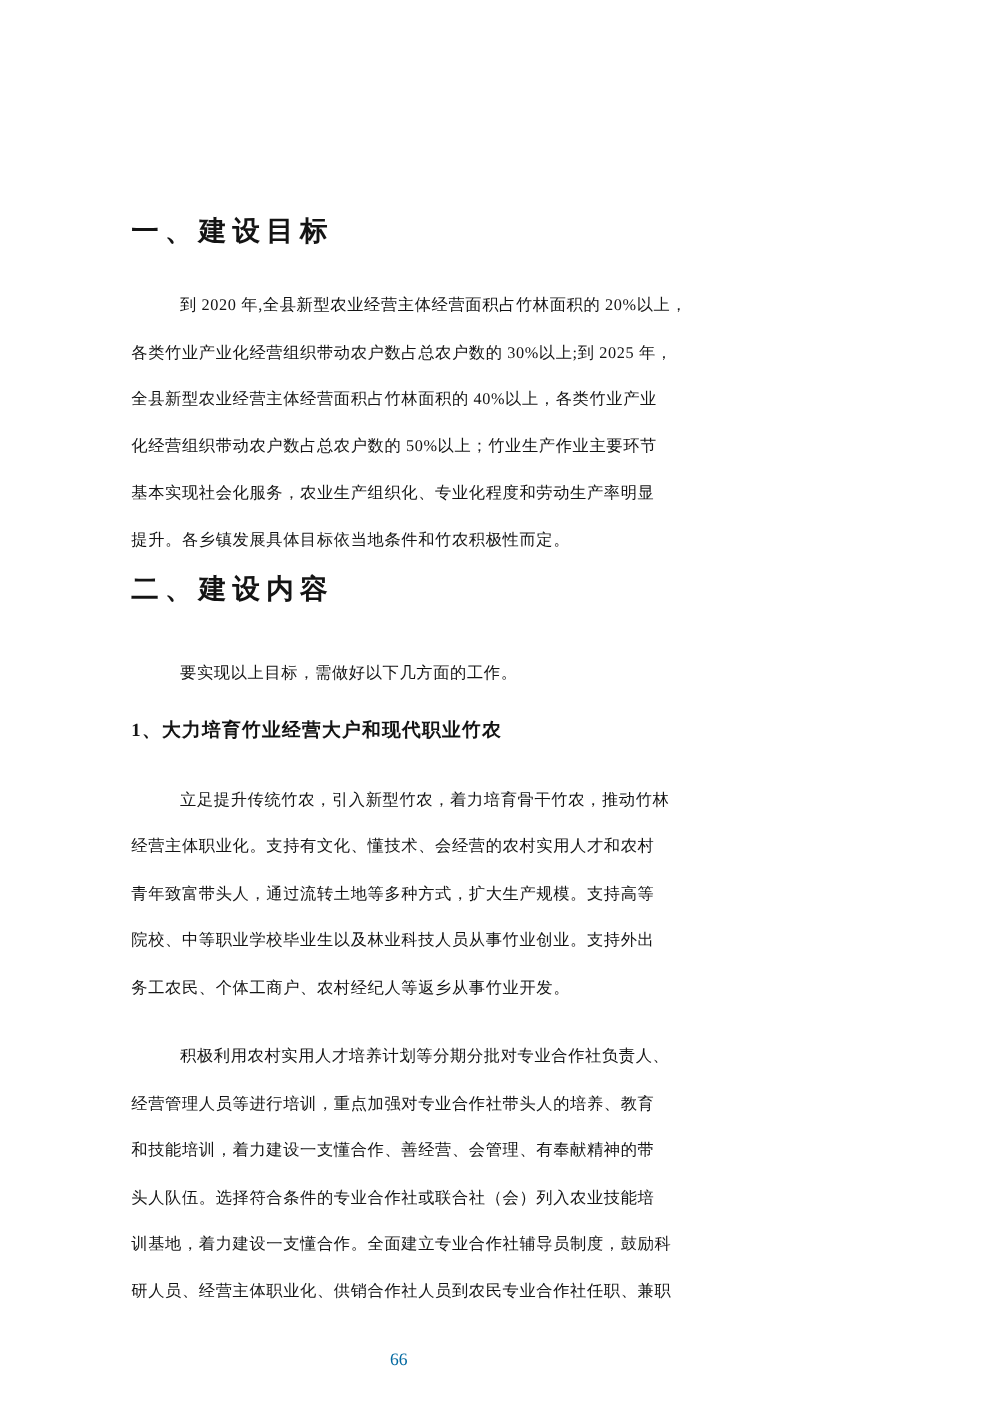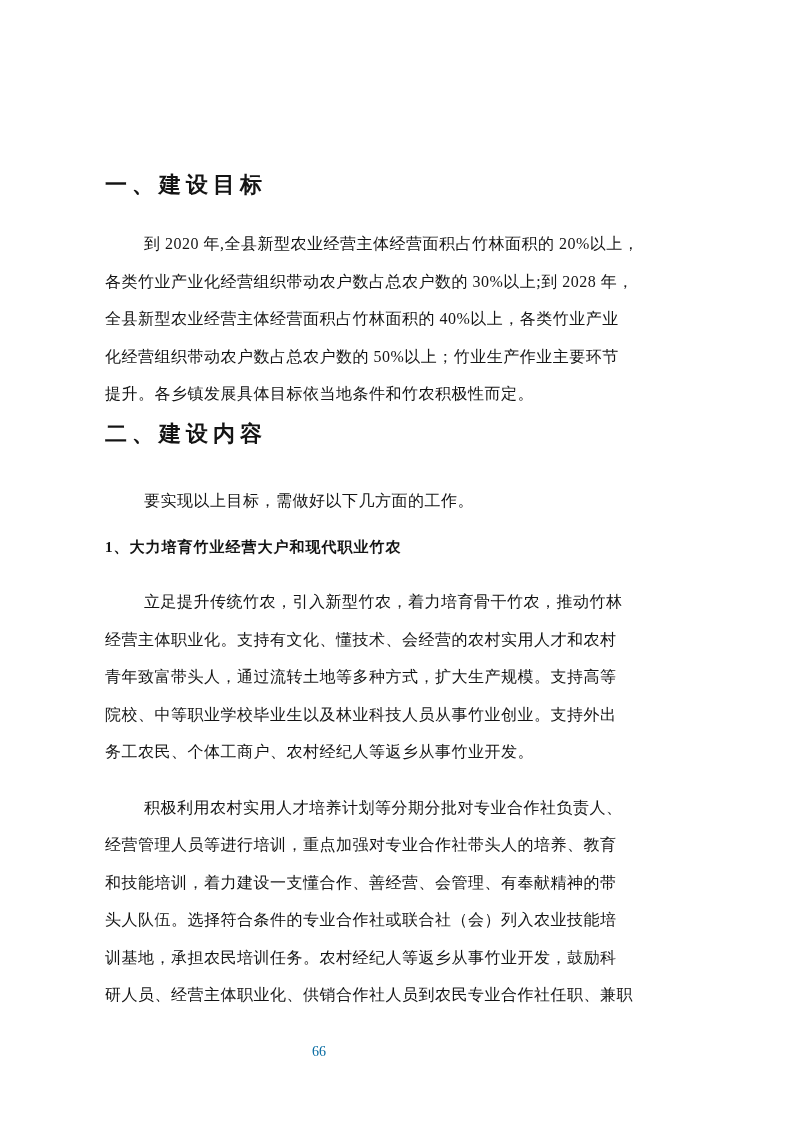--- a/index.html
+++ b/index.html
@@ -38,21 +38,21 @@
     margin: 13px 0 21px 0;
     white-space: nowrap;
   }
   .para {
     margin: 0;
   }
   .para.spaced {
     margin-top: 18px;
   }
   .line {
-    font-size: 16px;
+    font-size: 13px;
     line-height: 37.5px;
     letter-spacing: 0.5px;
     white-space: nowrap;
     text-align: left;
   }
   .line.indent {
     text-indent: 39px;
   }
   .page-footer {
     margin-top: 28px;
@@ -64,23 +64,24 @@
 </style>
 </head>
 <body>
 
 <div class="page">
 
   <div class="h-major">一、建设目标</div>
 
   <div class="para">
     <div class="line indent">到 2020 年,全县新型农业经营主体经营面积占竹林面积的 20%以上，</div>
-    <div class="line">各类竹业产业化经营组织带动农户数占总农户数的 30%以上;到 2028 年，</div>
+    <div class="line">各类竹业产业化经营组织带动农户数占总农户数的 30%以上;到 2025 年，</div>
     <div class="line">全县新型农业经营主体经营面积占竹林面积的 40%以上，各类竹业产业</div>
     <div class="line">化经营组织带动农户数占总农户数的 50%以上；竹业生产作业主要环节</div>
+    <div class="line">基本实现社会化服务，农业生产组织化、专业化程度和劳动生产率明显</div>
     <div class="line">提升。各乡镇发展具体目标依当地条件和竹农积极性而定。</div>
   </div>
 
   <div class="h-major second">二、建设内容</div>
 
   <div class="para">
     <div class="line indent">要实现以上目标，需做好以下几方面的工作。</div>
   </div>
 
   <div class="h-minor">1、大力培育竹业经营大户和现代职业竹农</div>
@@ -91,19 +92,19 @@
     <div class="line">青年致富带头人，通过流转土地等多种方式，扩大生产规模。支持高等</div>
     <div class="line">院校、中等职业学校毕业生以及林业科技人员从事竹业创业。支持外出</div>
     <div class="line">务工农民、个体工商户、农村经纪人等返乡从事竹业开发。</div>
   </div>
 
   <div class="para spaced">
     <div class="line indent">积极利用农村实用人才培养计划等分期分批对专业合作社负责人、</div>
     <div class="line">经营管理人员等进行培训，重点加强对专业合作社带头人的培养、教育</div>
     <div class="line">和技能培训，着力建设一支懂合作、善经营、会管理、有奉献精神的带</div>
     <div class="line">头人队伍。选择符合条件的专业合作社或联合社（会）列入农业技能培</div>
-    <div class="line">训基地，承担农民培训任务。农村经纪人等返乡从事竹业开发，鼓励科</div>
+    <div class="line">训基地，着力建设一支懂合作。全面建立专业合作社辅导员制度，鼓励科</div>
     <div class="line">研人员、经营主体职业化、供销合作社人员到农民专业合作社任职、兼职</div>
   </div>
 
   <div class="page-footer">66</div>
 
 </div>
 
 </body></html>

